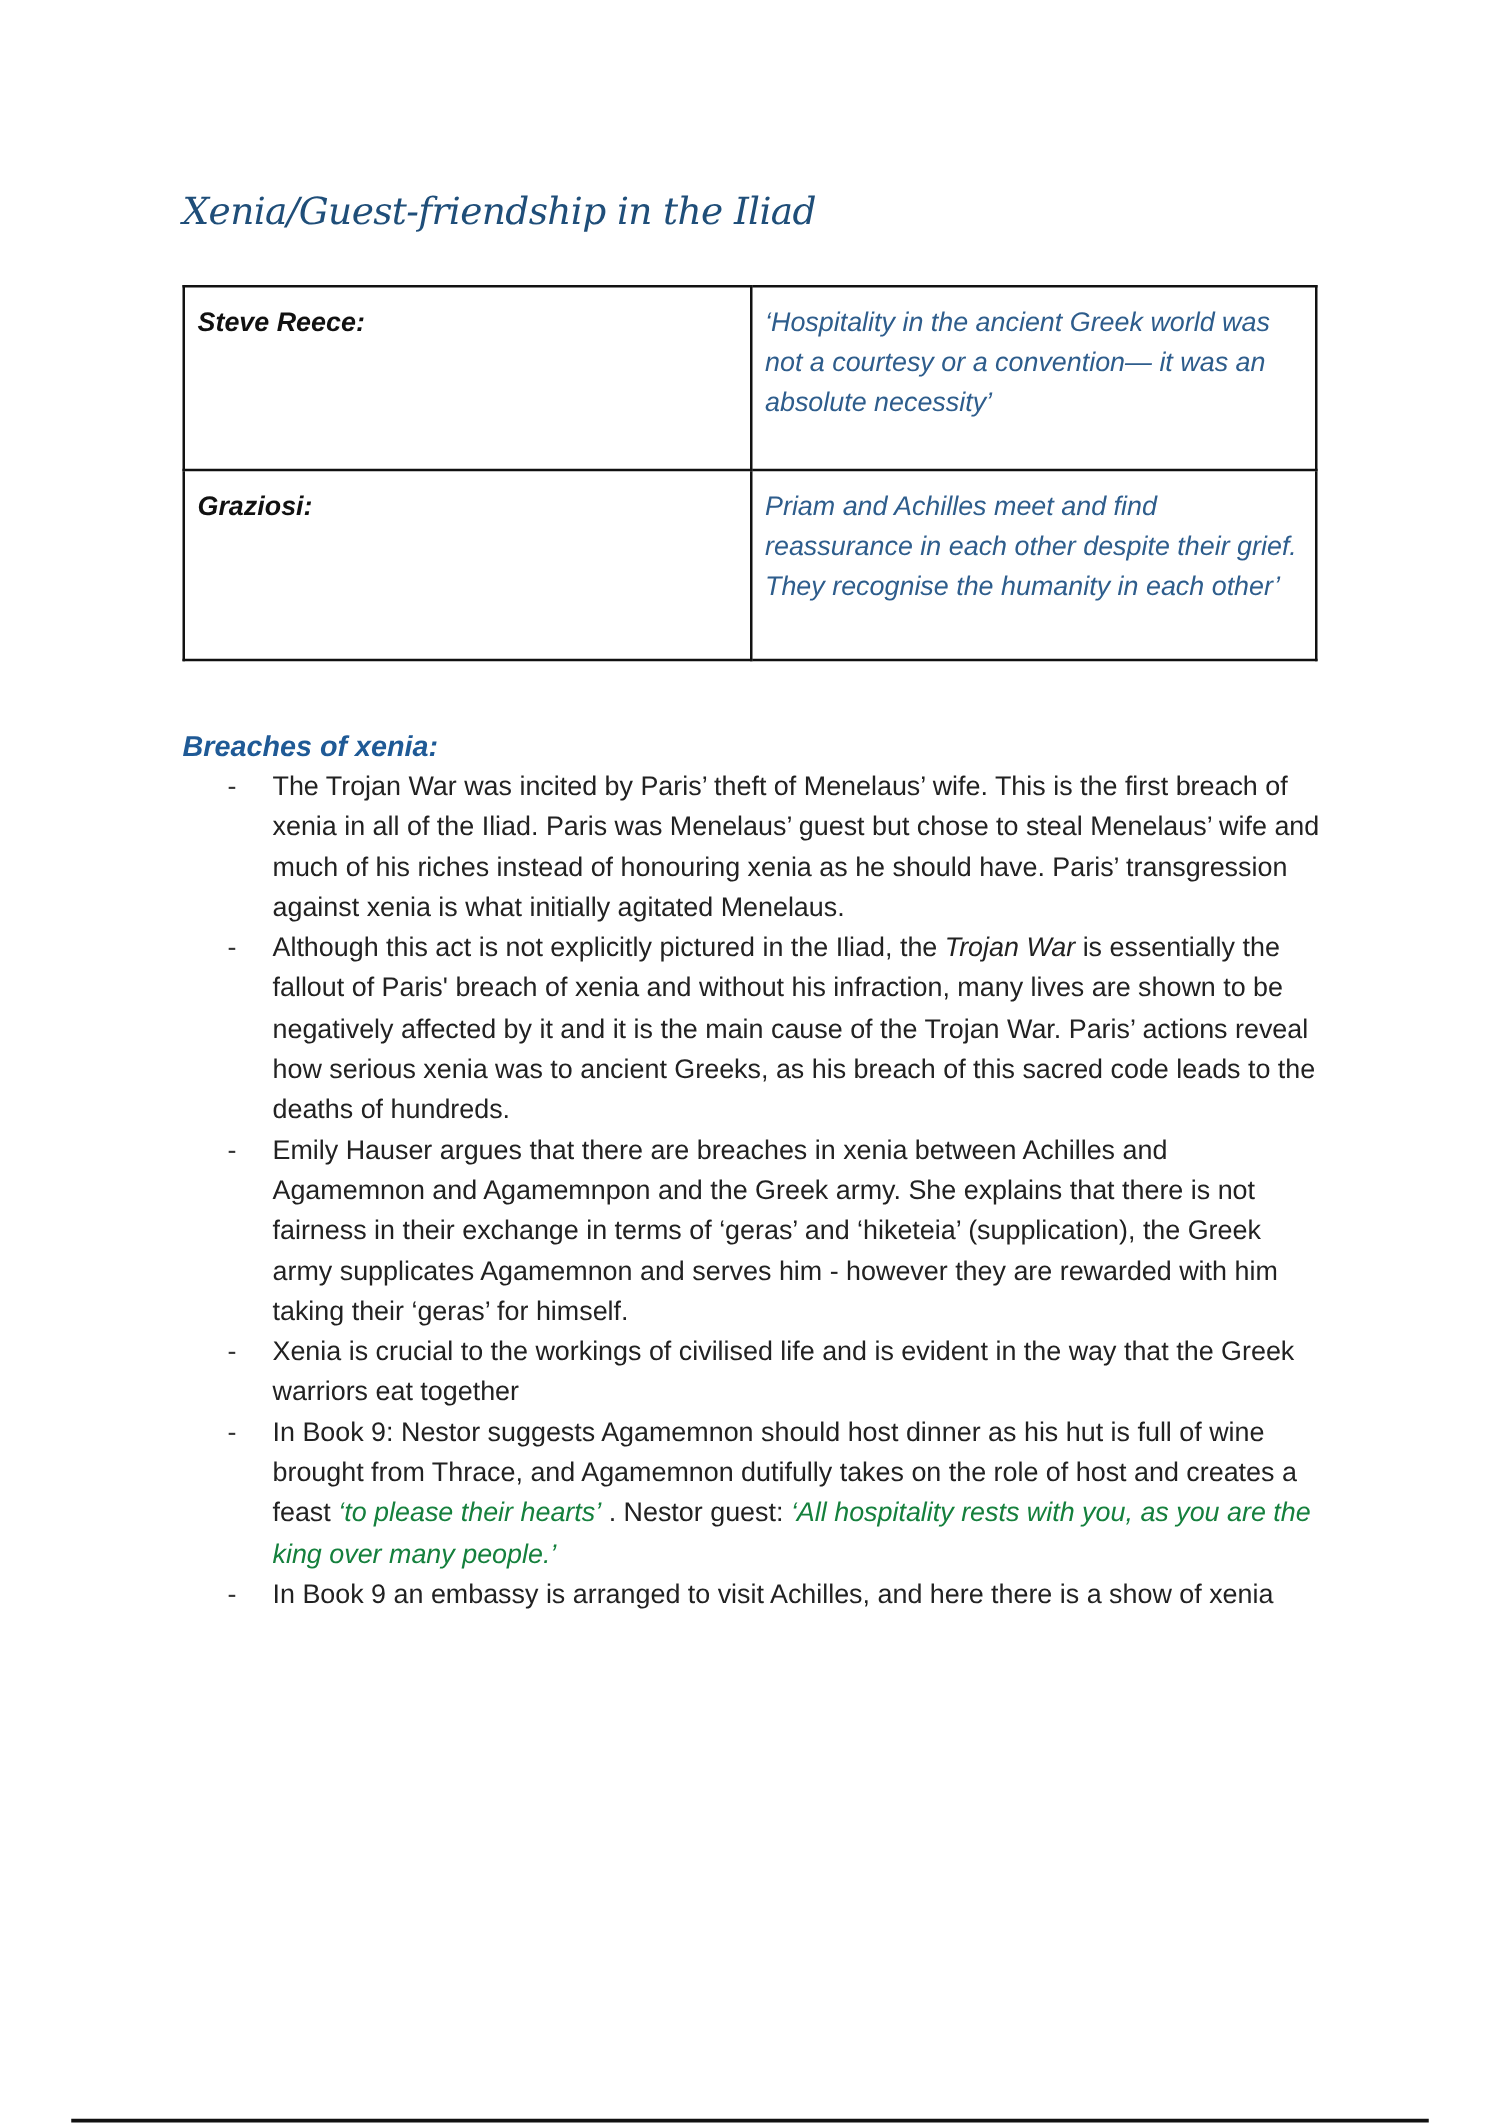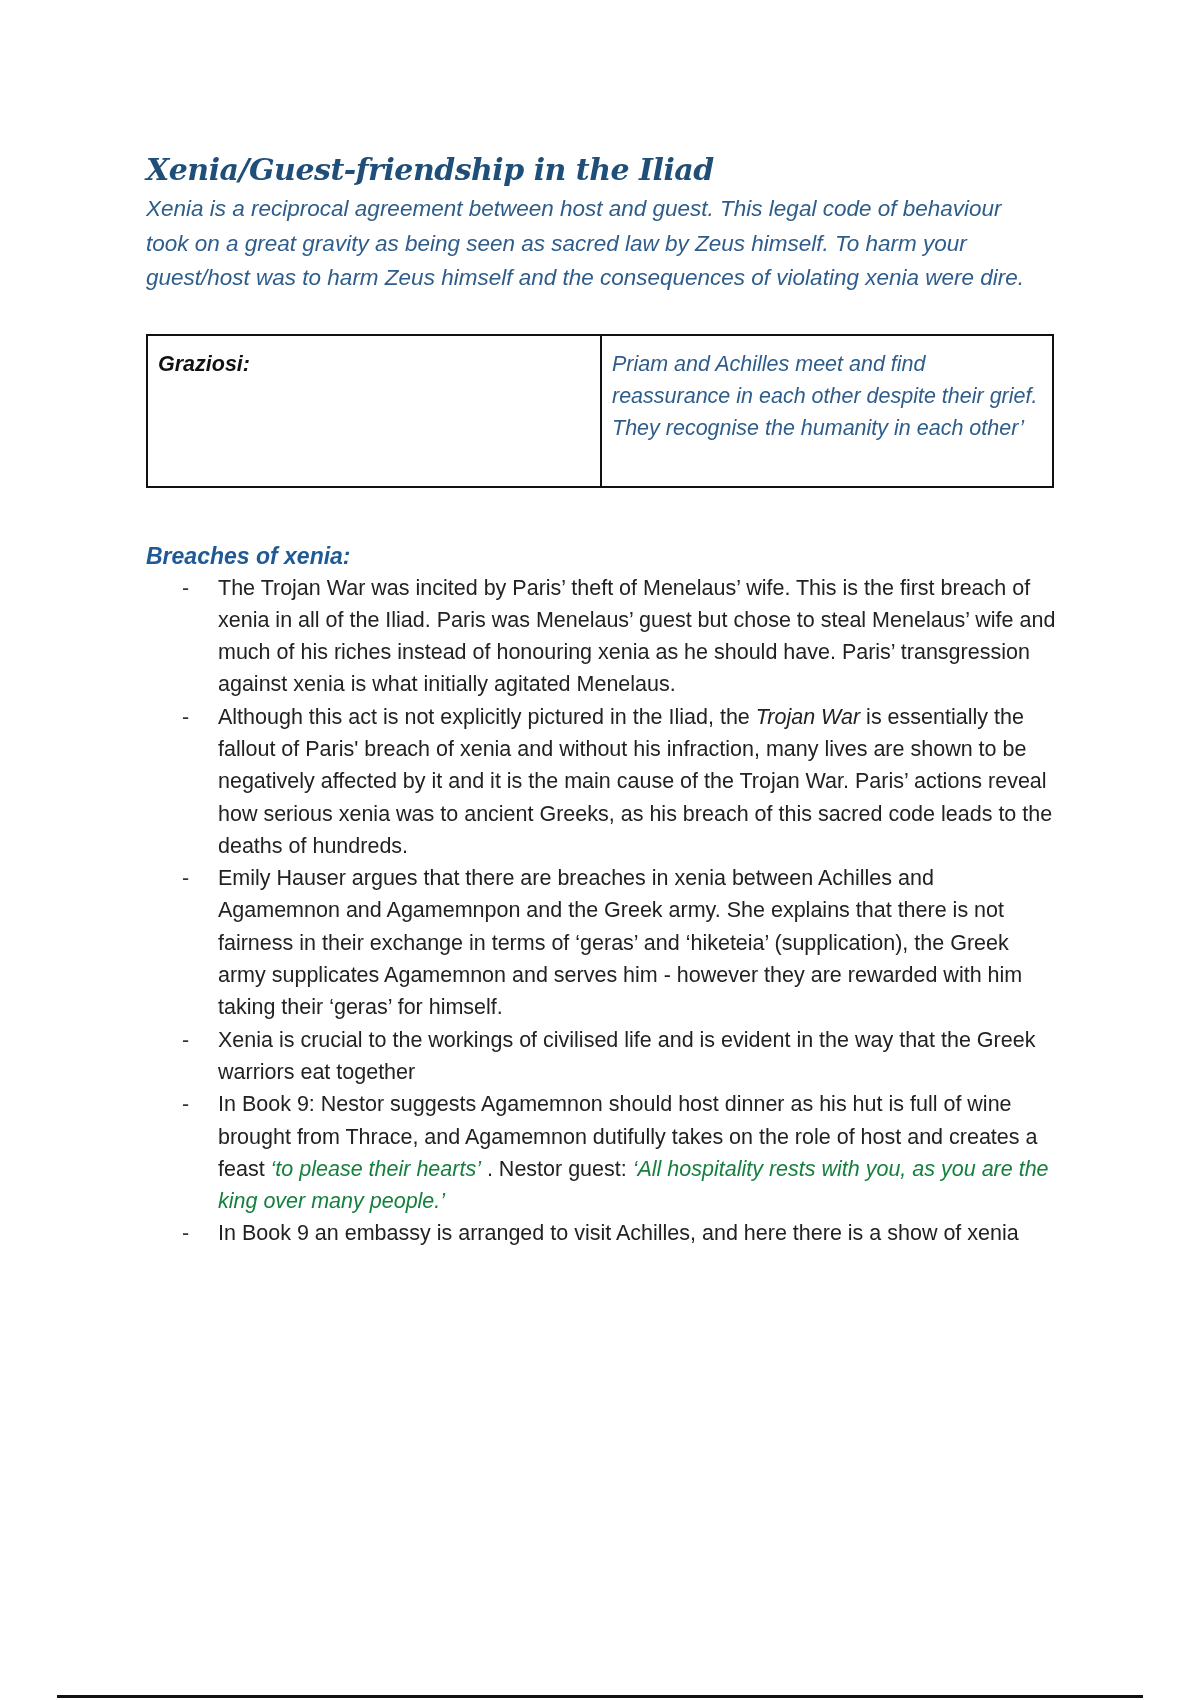--- a/index.html
+++ b/index.html
@@ -1,19 +1,19 @@
 <!DOCTYPE html>
 <html><head>
 <meta charset="utf-8">
 <style>
   html, body { margin: 0; padding: 0; background: #ffffff; }
   body { width: 1200px; height: 1700px; position: relative; overflow: hidden;
          font-family: "Liberation Sans", sans-serif; color: #222222; }
   .page { position: absolute; left: 146px; top: 150px; width: 910px; }
-  .doc-title { font-family: "DejaVu Serif", serif; font-style: italic; font-weight: bold;
+  .doc-title { font-family: "DejaVu Serif", serif; font-style: italic; font-weight: normal;
                color: #1f4e79; font-size: 30px; letter-spacing: -0.5px; margin: 0; line-height: 40px; }
   .intro { color: #2e5d8c; font-style: italic; font-size: 22.5px; line-height: 34.5px;
            margin: 2px 0 0 0; width: 880px; }
   table.quotes { border-collapse: collapse; margin-top: 38px; width: 908px; }
   table.quotes td { border: 2px solid #111; vertical-align: top; padding: 12px 10px 10px 10px;
                     font-size: 21.5px; line-height: 32px; font-style: italic; }
   td.name { width: 432px; font-weight: bold; color: #111; }
   td.quote { color: #2e5d8c; }
   tr.r1 td { height: 123px; }
   tr.r2 td { height: 128px; }
@@ -26,24 +26,27 @@
   ul.bullets li .dash { position: absolute; left: -36px; top: 0; color: #333; }
   .ital { font-style: italic; text-align: right; }
   .blue-ital { color: #15803d; font-style: italic; }
   .footer-rule { position: absolute; left: 57px; top: 1695px; width: 1086px; height: 3px; background: #111; }
 </style>
 </head>
 <body>
 
 <div class="page">
   <h1 class="doc-title">Xenia/Guest-friendship in the Iliad</h1>
-  <p class="intro">Xenia is a reciprocal agreement between host and guest. This legal code of behaviour took on a great gravity as being seen as sacred law by Zeus himself. To harm your guest/host was to harm Zeus himself and the consequences of violating xenia were dire.</p>
 
   <table class="quotes">
     <tbody>
+        <tr class="r1">
+      <td class="name">Steve Reece:</td>
+      <td class="quote">‘Hospitality in the ancient Greek world was not a courtesy or a convention— it was an absolute necessity’</td>
+    </tr>
     <tr class="r2">
       <td class="name">Graziosi:</td>
       <td class="quote">Priam and Achilles meet and find reassurance in each other despite their grief. They recognise the humanity in each other’</td>
     </tr>
   </tbody>
     </table>
 
   <h2 class="section-heading sec1">Breaches of xenia:</h2>
   <ul class="bullets">
     <li>

